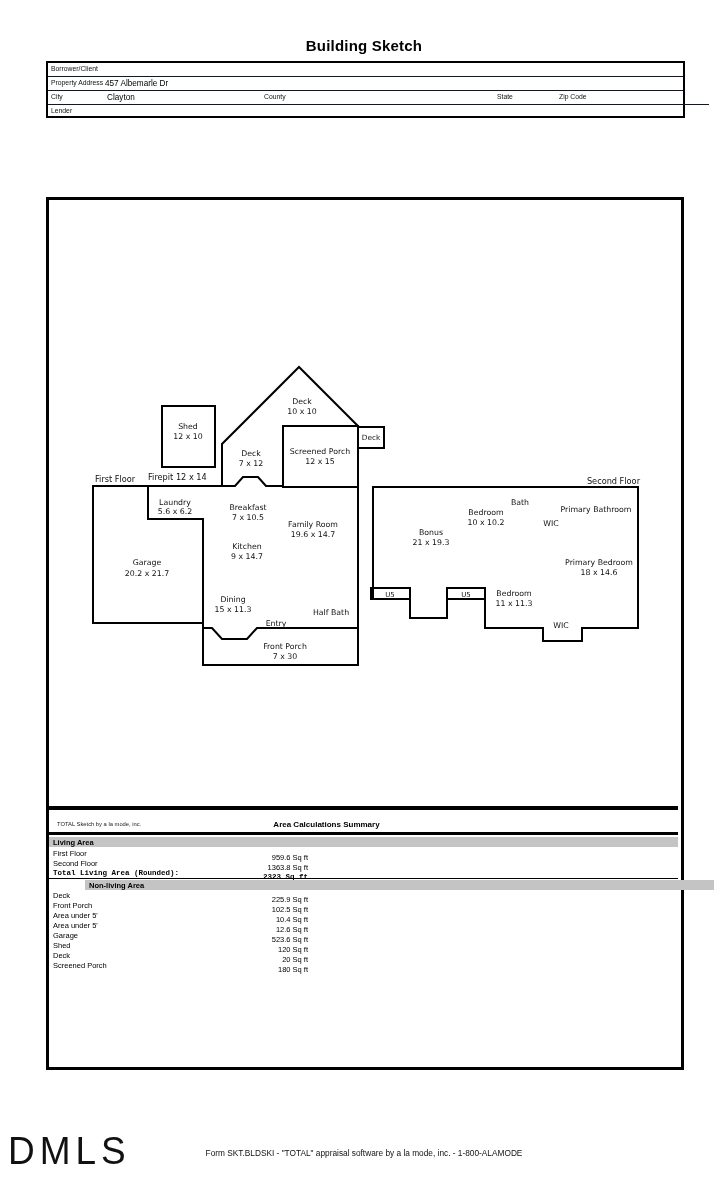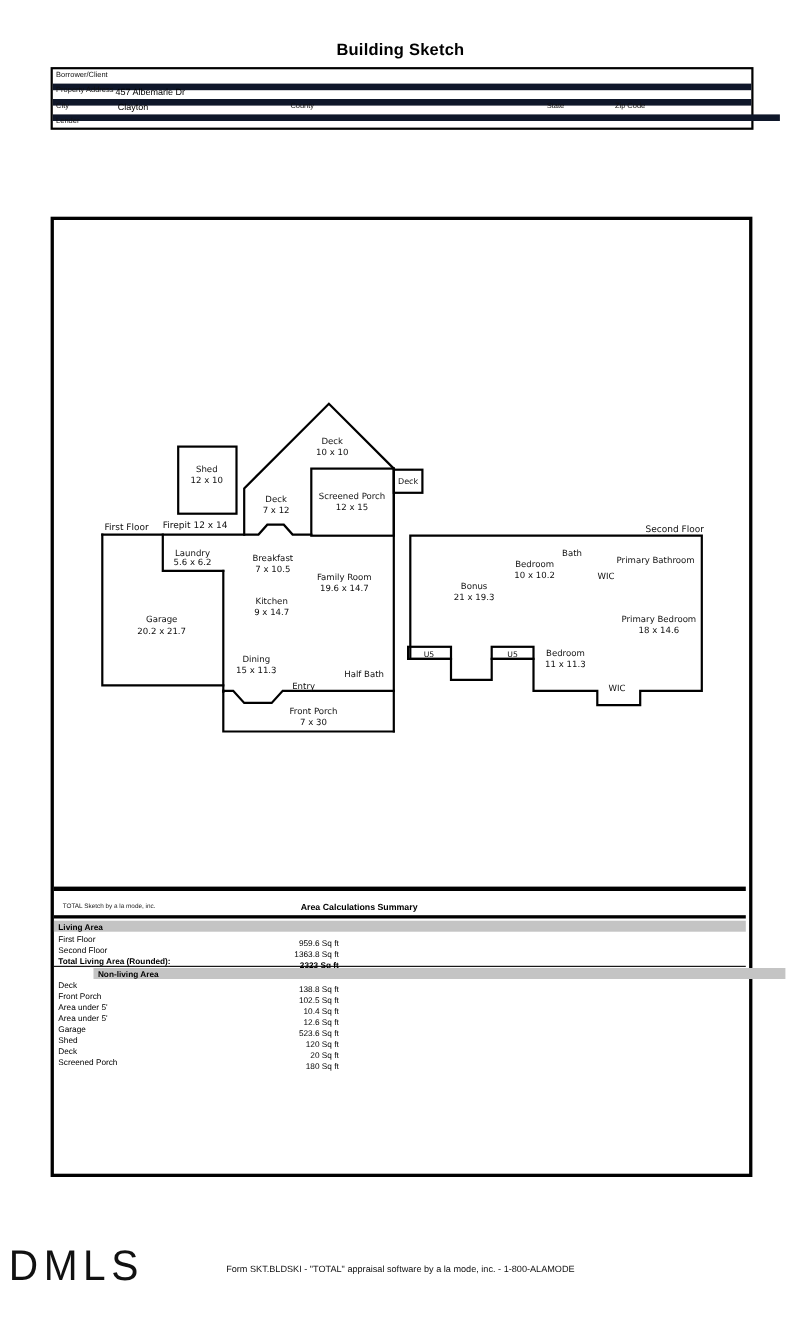--- a/index.html
+++ b/index.html
@@ -2,42 +2,42 @@
 <html><head>
 <meta charset="utf-8">
 <style>
   html,body{margin:0;padding:0;background:#fff;}
   body{width:728px;height:1200px;position:relative;font-family:"Liberation Sans",sans-serif;color:#000;}
   .abs{position:absolute;}
   
   #page-title{top:37px;left:0;width:728px;text-align:center;font-size:15px;font-weight:bold;letter-spacing:.2px;}
   
   #header-table{top:61px;left:46px;width:635px;height:53px;border:2px solid #000;}
-  .hrow{position:absolute;left:0;width:100%;height:13px;border-bottom:6px solid #0f172a;}
+  .hrow{position:absolute;left:0;width:100%;height:13px;border-bottom:1px solid #0f172a;}
   .hrow:last-child{border-bottom:none;}
   .hlabel{position:absolute;top:2px;font-size:6.8px;color:#111;white-space:nowrap;}
   .hvalue{position:absolute;top:2px;font-size:8.2px;color:#000;white-space:nowrap;}
   
   #sketch-box{top:197px;left:46px;width:632px;height:867px;border:3px solid #000;}
   
   #plan-svg{top:0;left:0;}
   text{font-family:"DejaVu Sans",sans-serif;font-size:7.8px;fill:#111;}
   .wall{fill:none;stroke:#000;stroke-width:2;stroke-linecap:square;stroke-linejoin:miter;}
   .tag{font-size:8.2px;}
   .tiny{font-size:7px;}
   
   .rule{left:49px;width:629px;background:#000;}
   #summary-watermark{top:821px;left:57px;font-size:5.8px;color:#222;}
   #summary-title{top:820px;left:46px;width:561px;text-align:center;font-size:8px;font-weight:bold;}
   .band{left:49px;width:629px;height:10px;background:#c4c4c4;font-size:7.5px;font-weight:bold;}
   .band span{position:absolute;left:4px;top:1px;}
   .srow{left:49px;width:629px;height:10px;font-size:7.5px;}
   .srow .slabel{position:absolute;left:4px;top:0;white-space:nowrap;}
   .srow .svalue{position:absolute;left:119px;width:140px;top:4px;text-align:right;white-space:nowrap;}
-  .srow.bold{font-weight:bold;}
+  .srow.bold{font-weight:bold;font-family:Liberation Mono, monospace;}
   
   #footer-logo{top:1129px;left:8px;font-size:37px;font-weight:100;letter-spacing:5px;color:#111;font-family:"Liberation Sans",sans-serif;transform:scale(1,1.05);transform-origin:left top;}
   #footer-form-line{top:1148px;left:0;width:728px;text-align:center;font-size:8.3px;color:#111;}
 </style>
 </head>
 <body>
 
 <div id="page-title" class="abs">Building Sketch</div>
 
 <div id="header-table" class="abs">
@@ -144,21 +144,21 @@
 <div class="abs srow bold" style="top:869px;">
   <span class="slabel">Total Living Area (Rounded):</span>
   <span class="svalue">2323 Sq ft</span>
 </div>
 <div class="abs" style="top:878px;left:49px;width:629px;height:1px;background:#000;"></div>
 <div class="abs band" style="top:880px;margin-left:36px;">
   <span>Non-living Area</span>
 </div>
 <div class="abs srow" style="top:891px;">
   <span class="slabel">Deck</span>
-  <span class="svalue">138.8 Sq ft</span>
+  <span class="svalue">225.9 Sq ft</span>
 </div>
 <div class="abs srow" style="top:901px;">
   <span class="slabel">Front Porch</span>
   <span class="svalue">102.5 Sq ft</span>
 </div>
 <div class="abs srow" style="top:911px;">
   <span class="slabel">Area under 5'</span>
   <span class="svalue">10.4 Sq ft</span>
 </div>
 <div class="abs srow" style="top:921px;">

